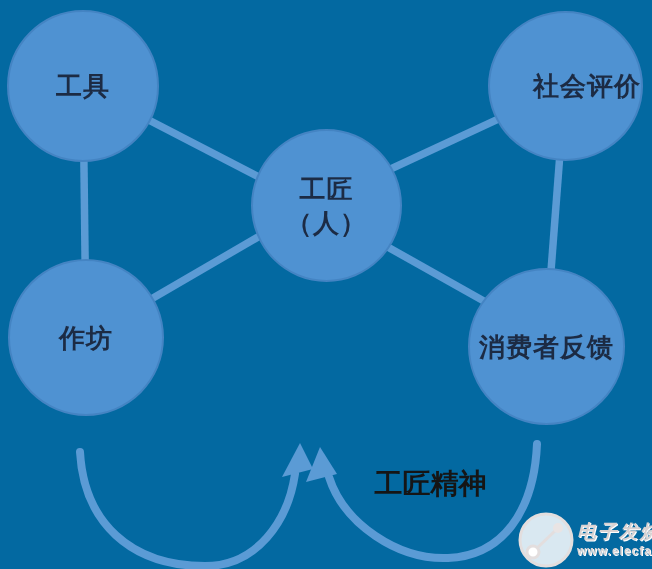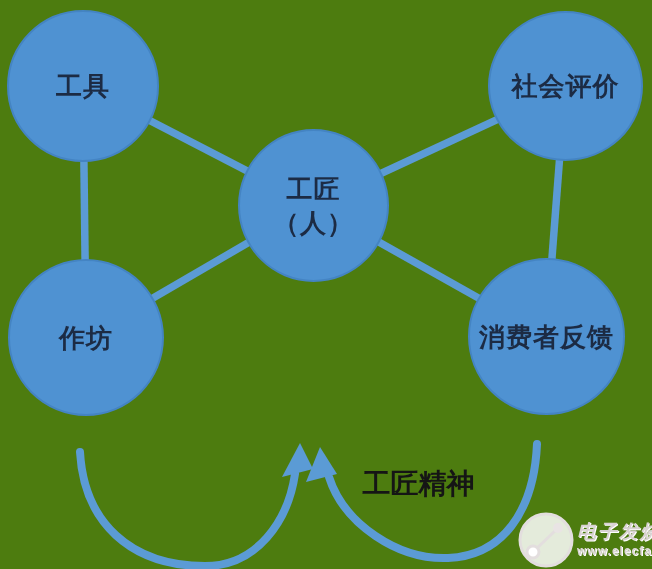--- a/index.html
+++ b/index.html
@@ -1,21 +1,21 @@
 <!DOCTYPE html>
 <html><head>
 <meta charset="utf-8">
 <style>
   html, body { margin: 0; padding: 0; background: #ffffff; }
   body { font-family: "Liberation Sans", "DejaVu Sans", sans-serif; }
   #canvas {
     position: relative;
     width: 652px;
     height: 569px;
-    background: #4d7c0f;
+    background: #0369a1;
     overflow: hidden;
   }
   #edges-svg {
     position: absolute;
     left: 0; top: 0;
     width: 652px; height: 569px;
   }
   .node {
     position: absolute;
     border-radius: 50%;
@@ -28,34 +28,34 @@
     justify-content: center;
     text-align: center;
     color: #1c2b44;
     font-weight: 700;
     font-size: 26px;
     line-height: 34px;
     letter-spacing: 1px;
   }
   .node-line { display: block; }
   #node-tools        { left: 7px;   top: 10px;  width: 152px; height: 152px; }
-  #node-social       { left: 488px; top: 11px;  width: 155px; height: 150px; }
-  #node-craftsman    { left: 238px; top: 129px; width: 151px; height: 153px; }
+  #node-social       { left: 488px; top: 11px;  width: 155px; height: 150px; align-items: flex-end; }
+  #node-craftsman    { left: 251px; top: 129px; width: 151px; height: 153px; }
   #node-workshop     { left: 8px;   top: 259px; width: 156px; height: 157px; }
-  #node-consumer     { left: 468px; top: 258px; width: 157px; height: 157px; }
+  #node-consumer     { left: 468px; top: 268px; width: 157px; height: 157px; }
   .cycle-label {
     position: absolute;
     text-align: center;
     font-size: 28px;
     font-weight: 600;
     color: #151515;
     line-height: 35px;
   }
   #label-left  { left: 112px; top: 482px; width: 180px; }
-  #label-right { left: 336px; top: 466px; width: 165px; }
+  #label-right { left: 348px; top: 466px; width: 165px; }
   #watermark {
     position: absolute;
     left: 516px; top: 510px;
     display: flex;
     align-items: center;
     gap: 3px;
   }
   .wm-text { display: flex; flex-direction: column; line-height: 1; }
   .wm-brand {
     font-size: 19px;

